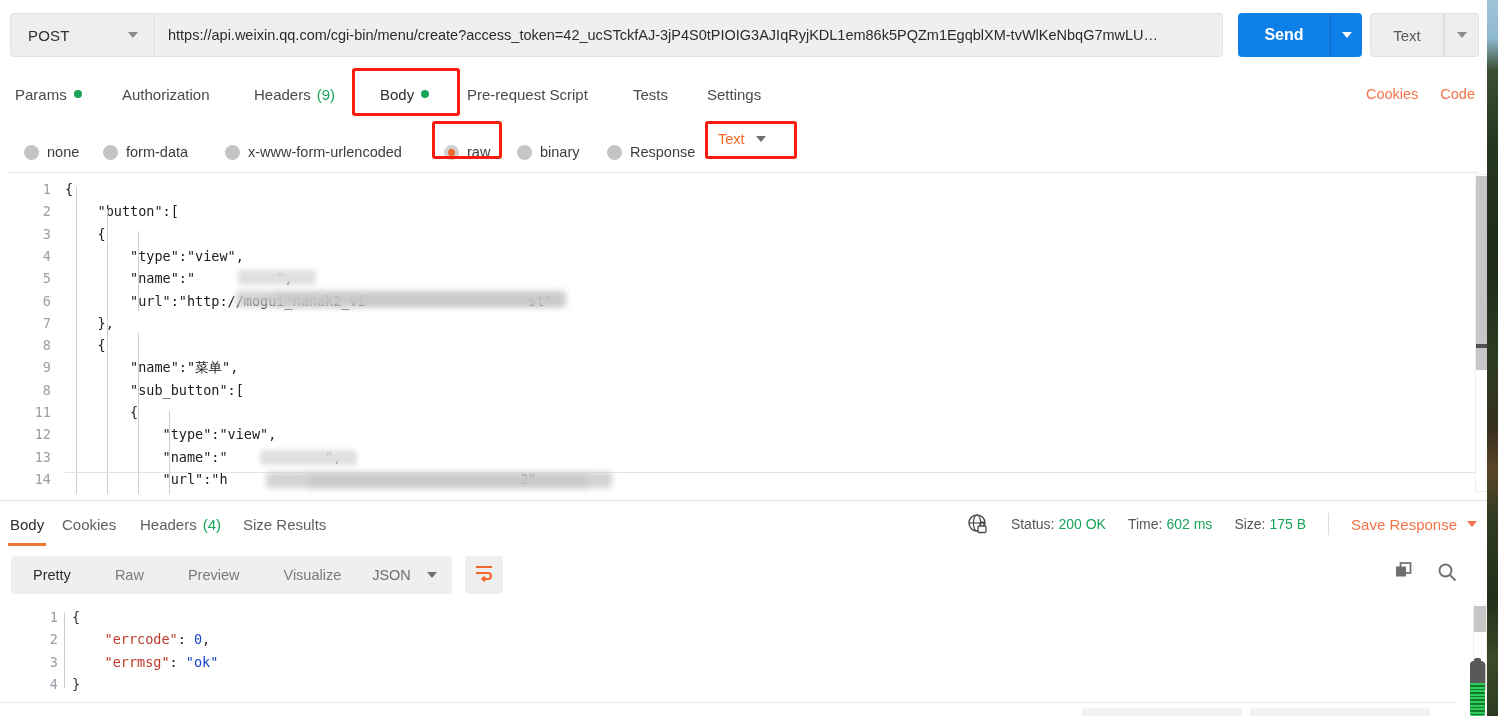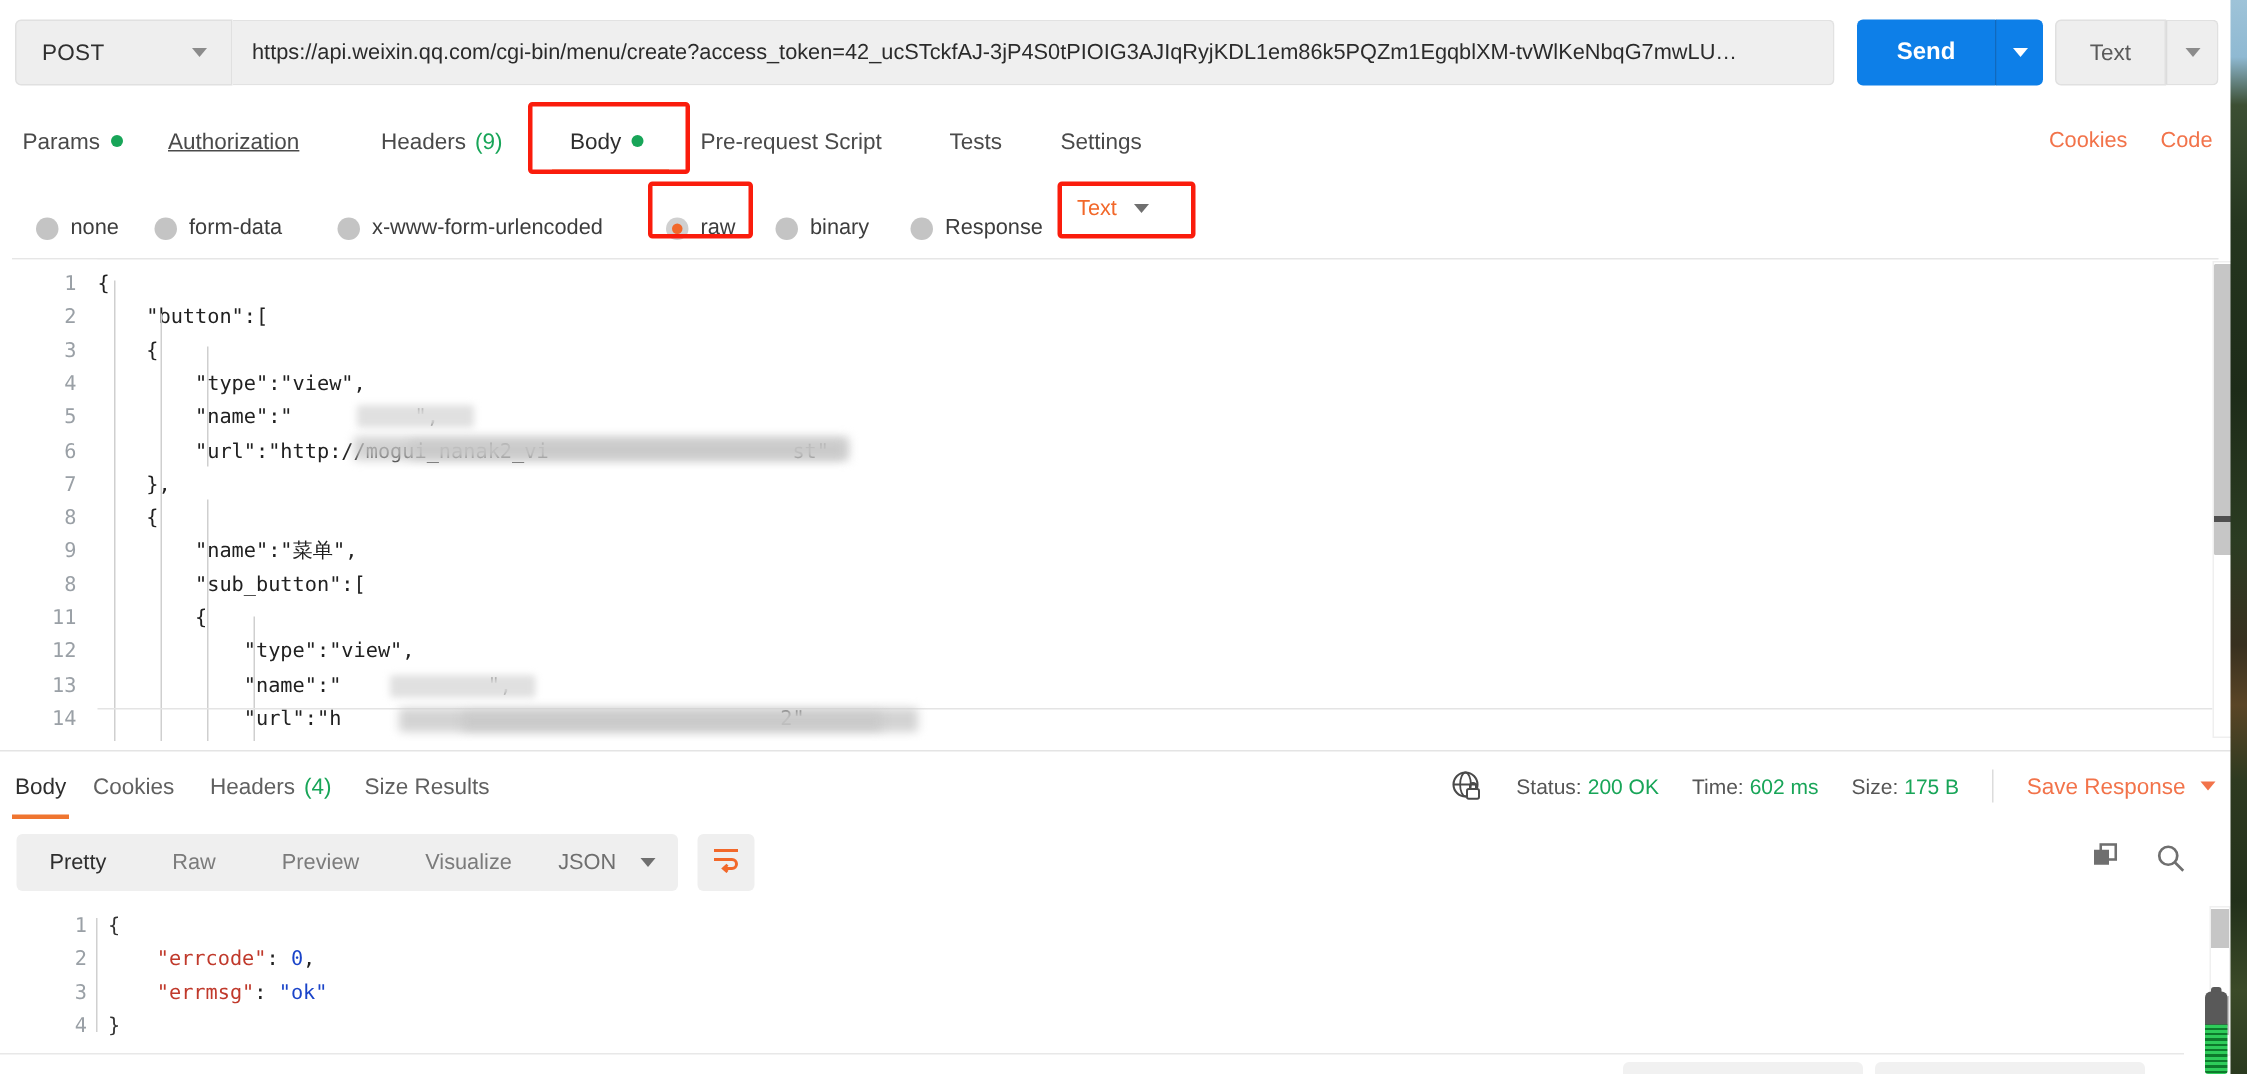--- a/index.html
+++ b/index.html
@@ -442,21 +442,21 @@
         <span class="method-caret" style="position:static;transform:none;"></span>
       </div>
     </div>
   </div>
 
   <div class="req-tabs">
     <div class="tab" style="left:15px;">
       <span>Params</span>
       <span class="dot"></span>
     </div>
-    <div class="tab" style="left:112px;text-decoration:underline;">
+    <div class="tab" style="left:122px;">
       <span>Authorization</span>
     </div>
     <div class="tab" style="left:254px;">
       <span>Headers</span>
       <span class="count">(9)</span>
     </div>
     <div class="tab active" style="left:380px;">
       <span>Body</span>
       <span class="dot"></span>
     </div>

